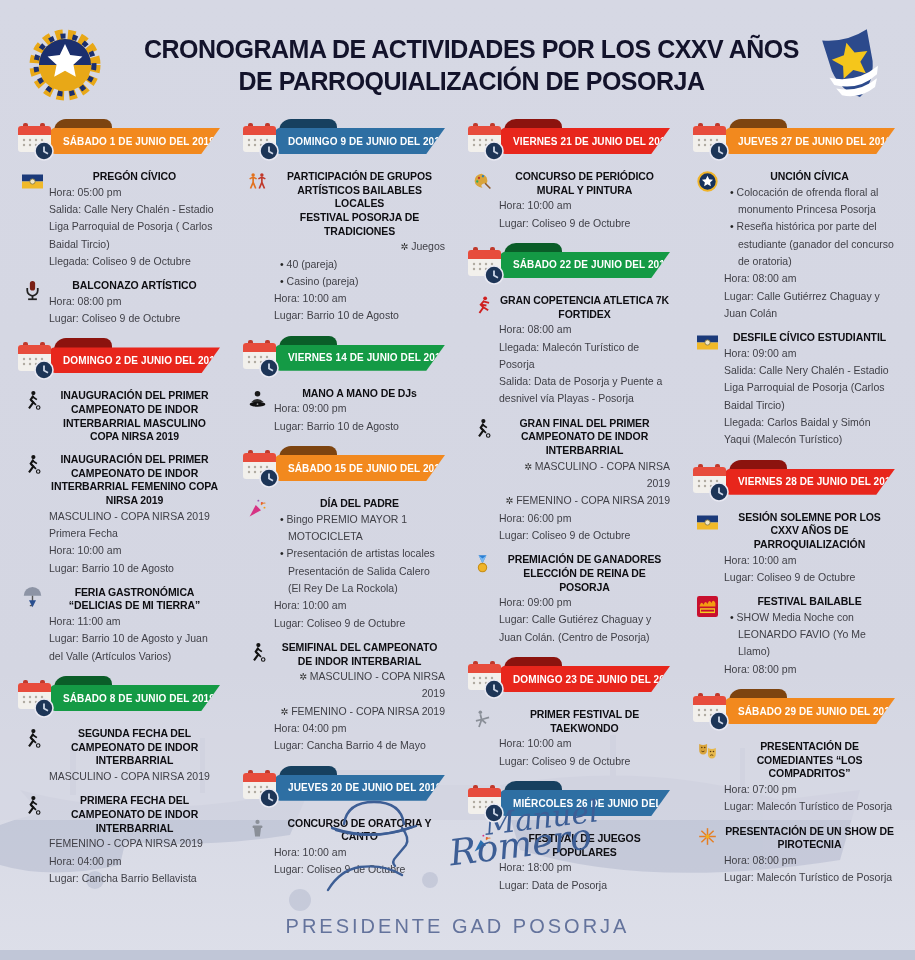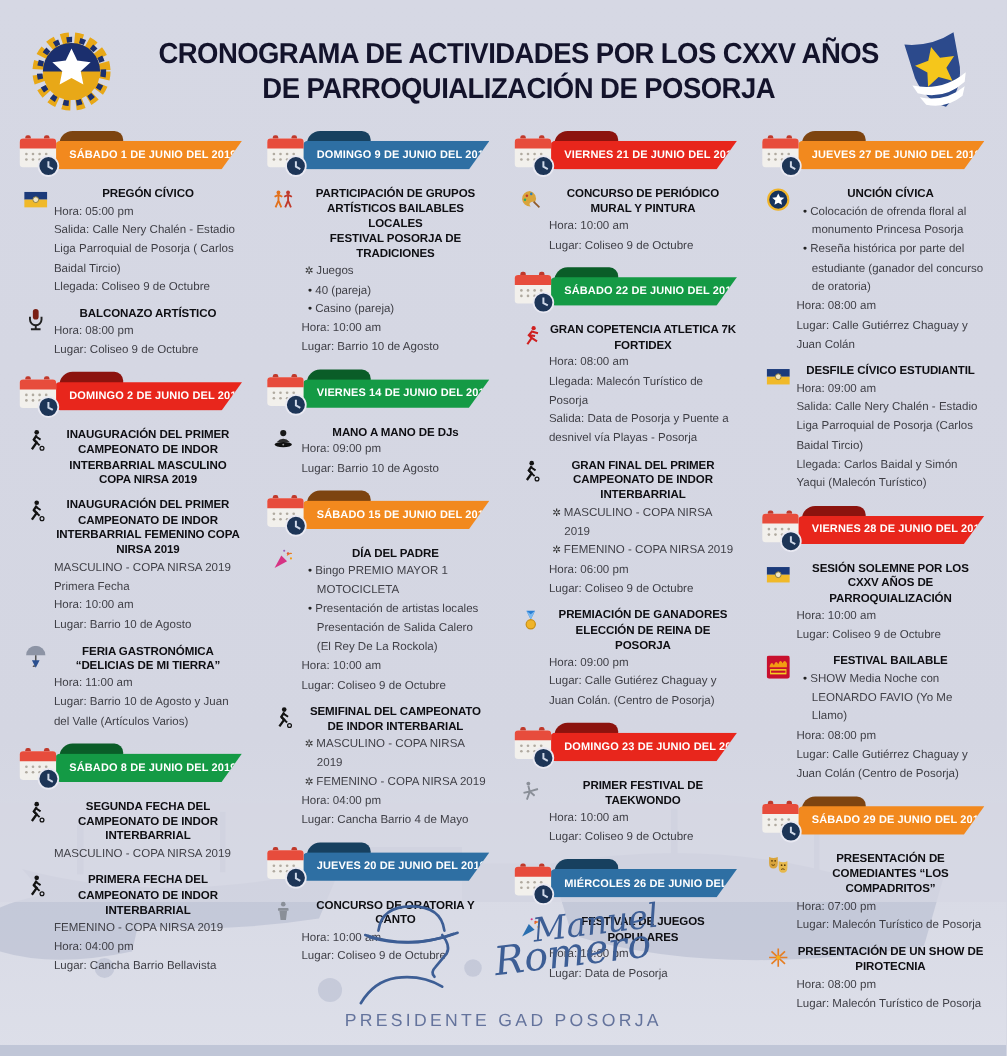--- a/index.html
+++ b/index.html
@@ -43,32 +43,32 @@
   
   .event { display:flex; margin:0 0 9px 2px; }
   .ev-icon { flex:0 0 27px; padding-top:1px; }
   .ev-icon svg { width:21px; height:21px; }
   .ev-body { flex:1; min-width:0; }
   .ev-title { font-size:10.5px; font-weight:bold; color:#0e0e12; line-height:1.3;
               letter-spacing:-0.1px;text-align:center; }
   .ev-line { font-size:10.5px; color:#3f3f46; line-height:1.65; }
   .ev-line.bullet { padding-left:14px; text-indent:-8px; }
   .ev-line.bullet::before { content:"• "; color:#222; }
-  .ev-line.star { padding-left:14px; text-indent:-11px; }
+  .ev-line.star { padding-left:14px; text-indent:-11px;text-align:right; }
   .ev-line.star::before { content:"✲ "; color:#333; font-size:9.5px; }
   .ev-line.indent { padding-left:14px; }
 
   
   .footer { position:absolute; left:0; right:0; bottom:22px; text-align:center; }
   .sig-row { display:flex; align-items:center; justify-content:center; gap:4px; }
   .sig-name { color:#3d5e95; font-family:"DejaVu Serif", serif; font-style:italic;
               transform:rotate(-7deg); margin-top:-14px; }
   .sig-n1 { font-size:30px; margin-left:48px; }
   .sig-n2 { font-size:36px; margin-top:-14px; }
-  .footer-title { margin-top:2px; font-size:16px; color:#64739c; letter-spacing:3px;text-align:center; }
+  .footer-title { margin-top:19px; font-size:20px; color:#64739c; letter-spacing:3px;text-align:center; }
 </style>
 </head>
 <body>
 
 <div class="page">
 
   <svg class="bg-photo" viewBox="0 0 915 230" preserveAspectRatio="none">
     <g fill="#97a0bc" opacity="0.30">
       <path d="M20 60 Q150 95 310 58 L290 105 Q160 125 55 100 Z"></path>
       <path d="M500 55 Q650 30 780 70 L860 60 L840 130 Q650 160 520 120 Z"></path>
@@ -734,21 +734,20 @@
                 <rect width="24" height="24" rx="2.5" fill="#c8102e"></rect>
                 <path d="M3 11 q2 -6 4.5 -1 q2 -6 4.5 -1 q2 -6 4.5 -1 q2 -5 4.5 0 V12 H3 Z" fill="#f39c12"></path>
                 <rect x="3.5" y="14" width="17" height="5.5" fill="#f5d020"></rect>
                 <rect x="4.5" y="15.6" width="15" height="2.2" fill="#c8102e"></rect>
               </svg></div>
             <div class="ev-body">
               <div class="ev-title">FESTIVAL BAILABLE</div>
               <div class="ev-line bullet">SHOW Media Noche con</div>
               <div class="ev-line indent">LEONARDO FAVIO (Yo Me Llamo)</div>
               <div class="ev-line plain">Hora: 08:00 pm</div>
-              <div class="ev-line plain">Lugar: Calle Gutiérrez Chaguay y Juan Colán (Centro de Posorja)</div>
             </div>
           </div>
         </div>
         <div class="section">
           <div class="ribbon-row">
             <div class="cal-icon"><svg viewBox="0 0 42 40">
                 <rect x="7" y="1" width="5" height="7" rx="2" fill="#c0392b"></rect>
                 <rect x="24" y="1" width="5" height="7" rx="2" fill="#c0392b"></rect>
                 <rect x="2" y="4" width="33" height="26" rx="3" fill="#f2f0ec"></rect>
                 <path d="M2 7 a3 3 0 0 1 3 -3 h27 a3 3 0 0 1 3 3 v6 H2 Z" fill="#e74c3c"></path>

